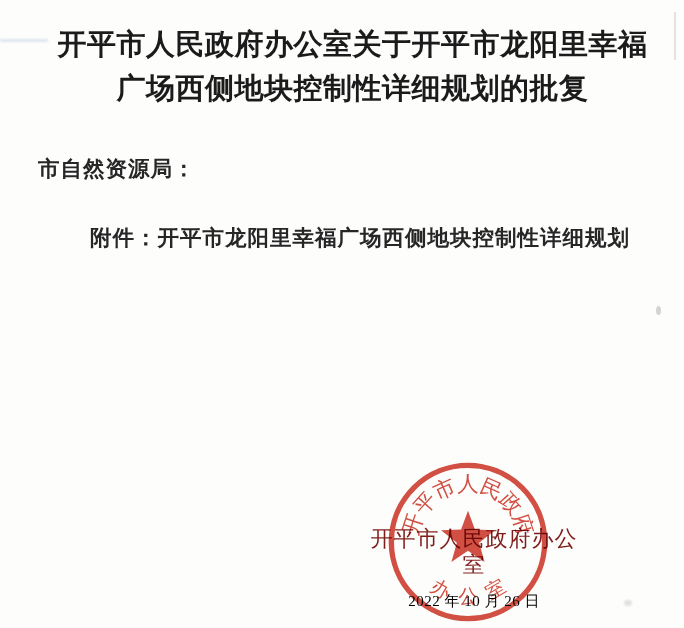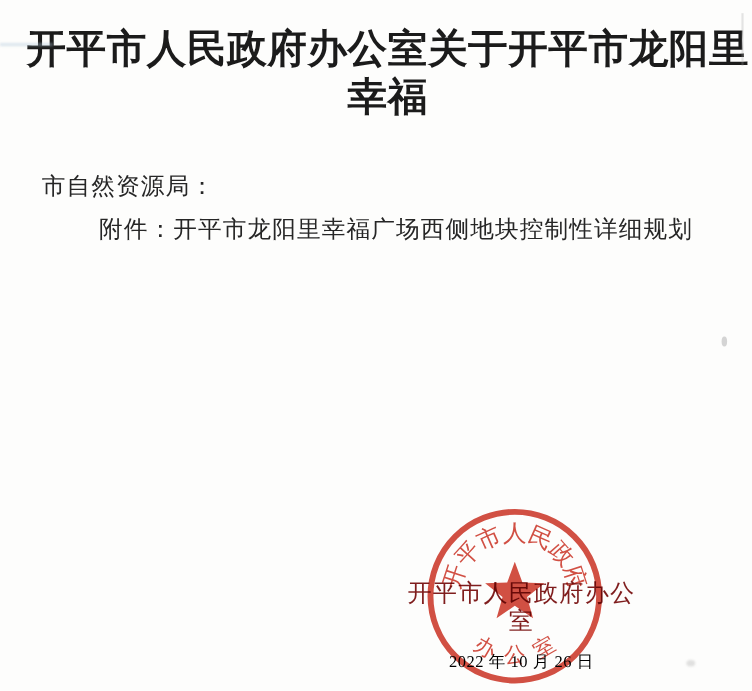--- a/index.html
+++ b/index.html
@@ -8,40 +8,42 @@
     position:relative;
     width:684px;height:628px;
     background:#fdfdfc;
     overflow:hidden;
     font-family:"Liberation Serif","DejaVu Serif",serif;
     color:#262626;
   }
   .title{
     padding-top:22px;
     text-align:center;
-    font-size:36px;
+    font-size:29px;
     font-weight:bold;
     line-height:44px;
     letter-spacing:0.5px;
     color:#1b1b1b;
     padding-left:21px;
   }
   .body-text{
     margin:0 38px;
     font-size:21.5px;
     line-height:38.5px;
     letter-spacing:1px;
+    font-weight:bold;
   }
   .salutation{margin-top:40px;}
   .paragraph{
     text-indent:52px;
     text-align:justify;
   }
   .closing{text-indent:52px;}
   .attachment{
+    margin-top:30px;
     padding-left:52px;
   }
   .sign-block{
     position:absolute;
     left:368px;top:526px;
     width:212px;
     text-align:center;
   }
   .signer{
     font-size:22px;
@@ -77,20 +79,21 @@
   .a3{left:656px;top:306px;width:5px;height:9px;background:rgba(120,120,120,.30);border-radius:50%;filter:blur(.5px);}
   .a4{left:624px;top:600px;width:8px;height:6px;background:rgba(140,140,140,.25);border-radius:50%;filter:blur(1px);}
 </style>
 </head>
 <body>
 
 <div class="page">
 
   <div class="title">
     <div>开平市人民政府办公室关于开平市龙阳里幸福</div>
+    <div>广场西侧地块控制性详细规划的批复</div>
   </div>
 
   <div class="body-text">
     <div class="salutation">市自然资源局：</div>
     <div class="attachment">附件：开平市龙阳里幸福广场西侧地块控制性详细规划</div>
   </div>
 
   <div class="sign-block">
     <div class="signer">开平市人民政府办公室</div>
     <div class="sign-date">2022 年 10 月 26 日</div>

